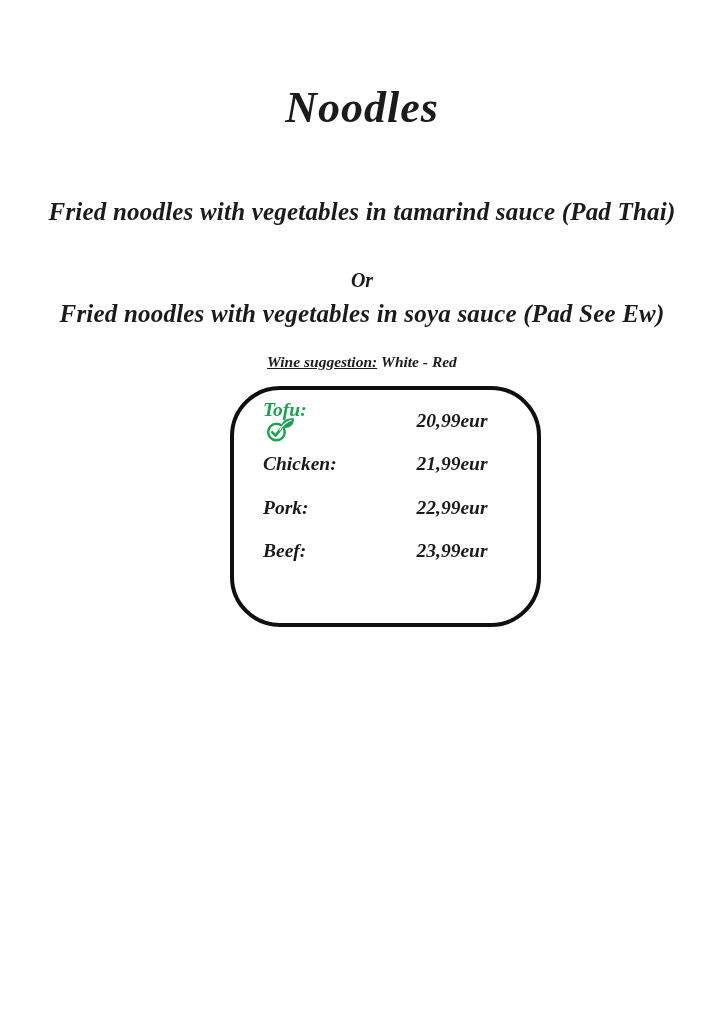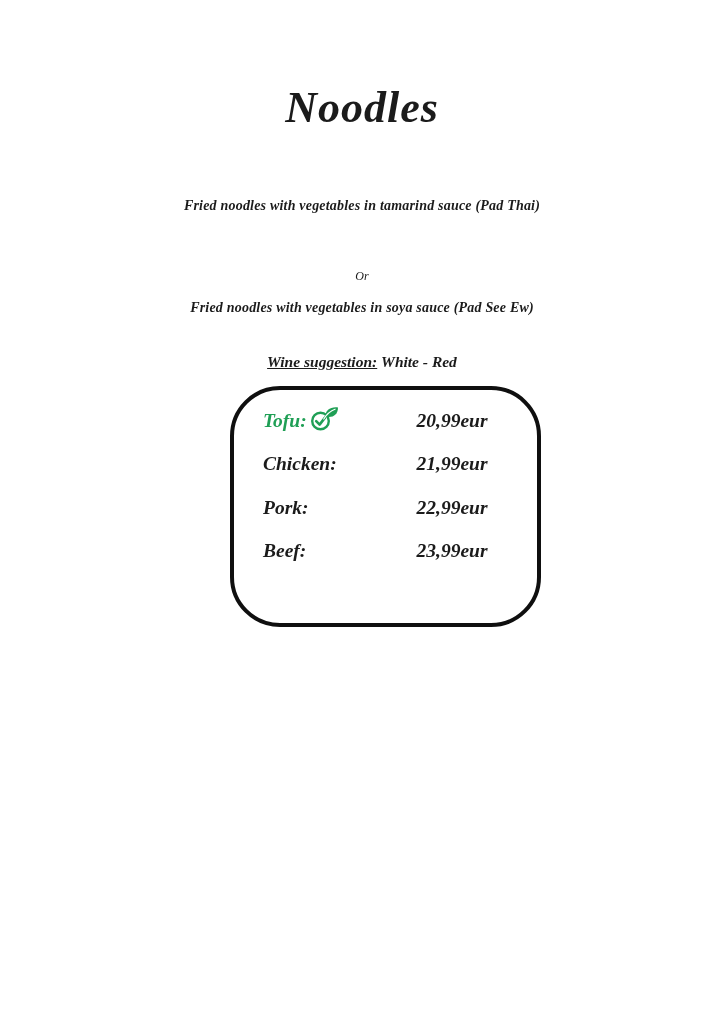--- a/index.html
+++ b/index.html
@@ -29,37 +29,38 @@
     width: 100%;
     text-align: center;
   }
   .page-title {
     top: 68px;
     font-size: 44px;
     font-weight: 600;
     letter-spacing: 1px;
   }
   .dish-name {
-    font-size: 14px;
+    font-size: 25px;
     font-weight: 600;
     letter-spacing: 0.2px;
     font-family: Liberation Serif, serif;
   }
   .dish-1 { top: 184px; }
   .dish-2 { top: 286px; }
   .wine-line {
     font-size: 15.5px;
     font-weight: 600;
   }
   .wine-1 { top: 219px; }
   .wine-2 { top: 339px; }
   .wine-label { text-decoration: underline; }
   .or-separator {
     top: 255px;
-    font-size: 12px;
+    font-size: 20px;
+    font-weight: bold;
   }
   .price-box {
     position: absolute;
     left: 206px;
     top: 372px;
     width: 311px;
     height: 241px;
     border: 4.5px solid var(--box-border);
     border-radius: 50px;
     background: #fff;
@@ -68,21 +69,21 @@
     flex-direction: column;
   }
   .menu-item-row {
     height: 43.5px;
     display: flex;
     align-items: center;
     justify-content: space-between;
     font-size: 19.5px;
     font-weight: 600;
   }
-  .item-label { display: inline-flex; align-items: center; }
+  .item-label { display: inline-flex; align-items: flex-start; flex-direction: column; }
   .item-label.vegan { color: var(--vegan-green); }
   .item-price {
     width: 102px;
     text-align: center;
     flex: none;
   }
   .vegan-icon {
     width: 30px;
     height: 26px;
     margin-left: 2px;

